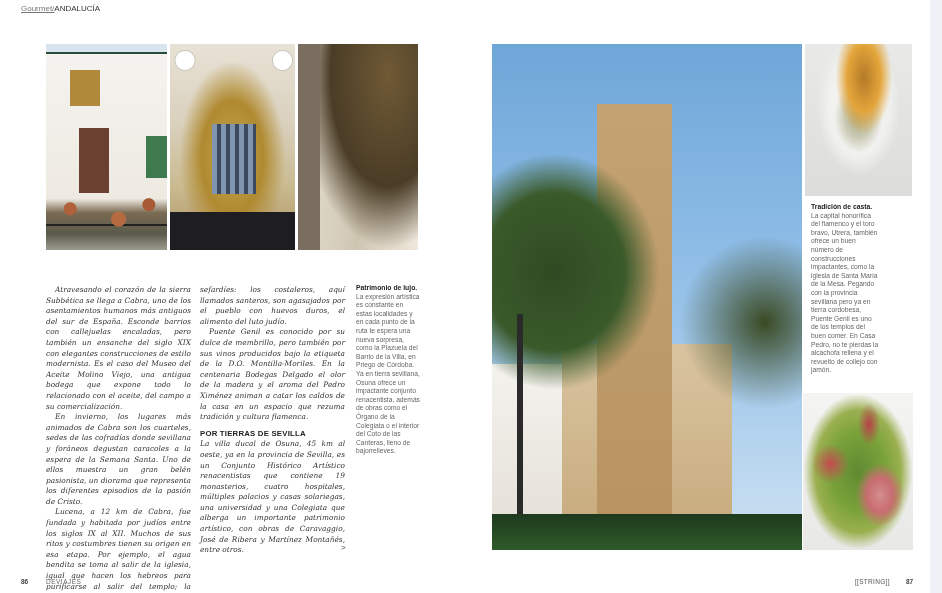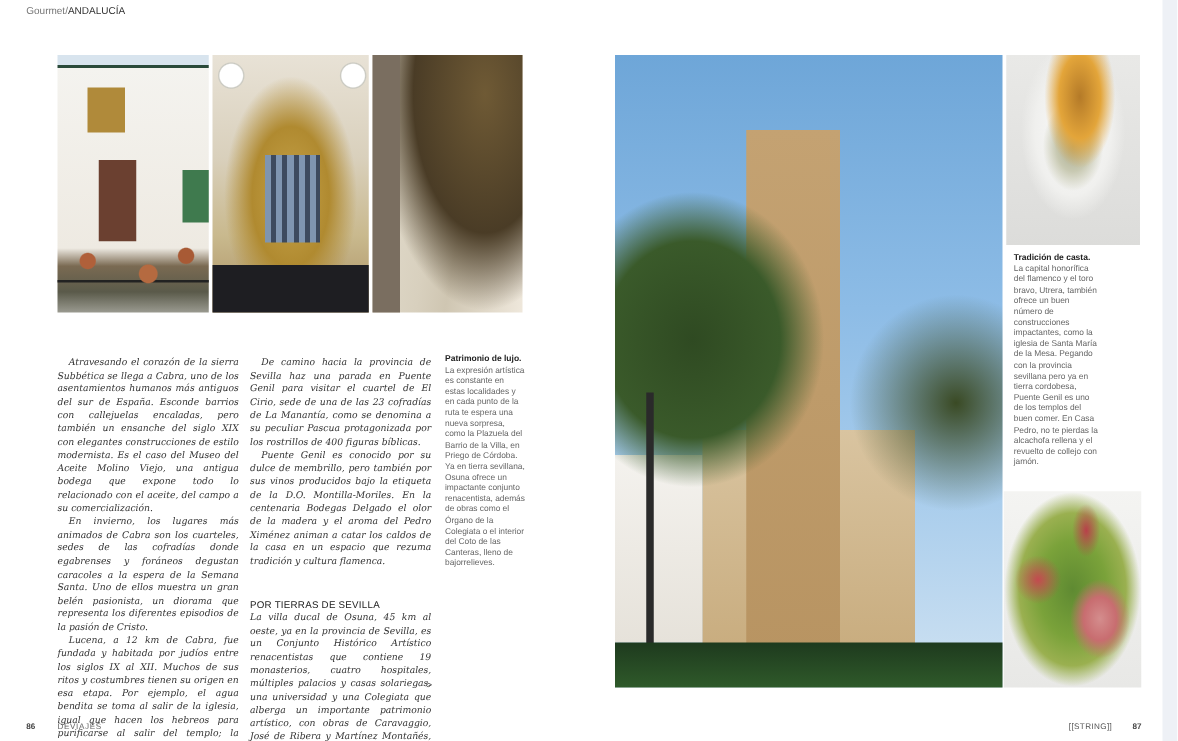--- a/index.html
+++ b/index.html
@@ -2,21 +2,21 @@
 <html><head>
 <meta charset="utf-8">
 <style>
   * { margin:0; padding:0; box-sizing:border-box; }
   html, body { width:942px; height:593px; overflow:hidden; background:#ffffff; }
   body { position:relative; font-family:"DejaVu Serif", serif; color:#2a2a2a; }
 
   .edge-strip { position:absolute; left:930px; top:0; width:12px; height:593px; background:#eef1f6; }
 
   .header { position:absolute; left:21px; top:4px; font-family:"Liberation Sans", sans-serif; font-size:8px; color:#555; }
-  .header .crumb-a { color:#777; }
+  .header .crumb-a { text-decoration:underline; color:#777; }
   .header .crumb-b { font-weight:normal; color:#333; }
 
   .photo { position:absolute; overflow:hidden; }
   
   #ph-house { left:46px; top:44px; width:121px; height:206px;
     background:
       radial-gradient(circle at 20% 80%, #b0603a 0 6px, transparent 7px),
       radial-gradient(circle at 60% 85%, #b56a40 0 7px, transparent 8px),
       radial-gradient(circle at 85% 78%, #a85a35 0 6px, transparent 7px),
       linear-gradient(#6b4030,#6b4030) 33px 84px / 30px 65px no-repeat,
@@ -66,21 +66,21 @@
       radial-gradient(ellipse at 60% 20%, #b8404a 0, transparent 12%),
       radial-gradient(ellipse at 50% 50%, #5f8a32 0, #7aa23a 35%, #9ab050 55%, transparent 70%),
       linear-gradient(#f4f4f2,#e8e8e6);
   }
 
   .body-col { position:absolute; font-size:7.4px; line-height:10.6px; text-align:justify; color:#333; }
   .body-col p { text-indent:9px; margin:0;font-style:italic; }
   #col1 { left:46px; top:285px; width:116px; }
   #col2 { left:200px; top:285px; width:145px; }
   #col1 { width:145px; }
-  .subhead { font-family:"Liberation Sans", sans-serif; font-weight:normal; font-size:7.8px; color:#222; margin-top:24px; letter-spacing:0.2px; }
+  .subhead { font-family:"Liberation Sans", sans-serif; font-weight:bold; font-size:7.8px; color:#222; margin-top:6px; letter-spacing:0.2px; }
   .subhead + p { text-indent:0; }
   .arrow { position:absolute; left:341px; top:543px; font-family:"Liberation Sans", sans-serif; font-size:8px; color:#444; }
 
   .sidebar { position:absolute; font-family:"Liberation Sans", sans-serif; font-size:6.7px; line-height:8.6px; color:#666; }
   .sidebar .sb-title { font-weight:bold; color:#222; font-size:6.8px; }
   #sb-left { left:356px; top:284px; width:64px; }
   #sb-right { left:811px; top:203px; width:68px; }
 
   .footer { position:absolute; top:578px; font-family:"Liberation Sans", sans-serif; font-size:6.5px; color:#444; }
   #pg-left { left:21px; font-weight:bold; }
@@ -96,26 +96,26 @@
 <div class="header">
   <span class="crumb-a">Gourmet/</span><span class="crumb-b">ANDALUCÍA</span>
 </div>
 
 <div class="photo" id="ph-house" title="Fachada encalada con macetas"></div>
 <div class="photo" id="ph-organ" title="Órgano barroco dorado"></div>
 <div class="photo" id="ph-cave" title="Interior con bajorrelieves"></div>
 
 <div class="body-col" id="col1">
   <p>Atravesando el corazón de la sierra Subbética se llega a Cabra, uno de los asentamientos humanos más antiguos del sur de España. Esconde barrios con callejuelas encaladas, pero también un ensanche del siglo XIX con elegantes construcciones de estilo modernista. Es el caso del Museo del Aceite Molino Viejo, una antigua bodega que expone todo lo relacionado con el aceite, del campo a su comercialización.</p>
-  <p>En invierno, los lugares más animados de Cabra son los cuarteles, sedes de las cofradías donde egabrenses y foráneos degustan caracoles a la espera de la Semana Santa. Uno de ellos muestra un gran belén pasionista, un diorama que representa los diferentes episodios de la pasión de Cristo.</p>
+  <p>En invierno, los lugares más animados de Cabra son los cuarteles, sedes de las cofradías donde sevillana y foráneos degustan caracoles a la espera de la Semana Santa. Uno de ellos muestra un gran belén pasionista, un diorama que representa los diferentes episodios de la pasión de Cristo.</p>
   <p>Lucena, a 12 km de Cabra, fue fundada y habitada por judíos entre los siglos IX al XII. Muchos de sus ritos y costumbres tienen su origen en esa etapa. Por ejemplo, el agua bendita se toma al salir de la iglesia, igual que hacen los hebreos para purificarse al salir del templo; la capilla del Sagrario de la Iglesia de San Mateo está decorada con 613 espejos, uno por cada precepto que Yahveh entregó al pueblo judío. La Semana Santa también tiene reminiscencias</p>
 </div>
 
 <div class="body-col" id="col2">
-  <p>De camino hacia la provincia de Sevilla haz una parada en Puente Genil para visitar el cuartel de El Cirio, sede de una de las 23 cofradías de La Manantía, como se denomina a su peculiar Pascua protagonizada por los rostrillos de 400 figuras bíblicas.</p>
+  <p style="text-indent:0">sefardíes: los costaleros, aquí llamados santeros, son agasajados por el pueblo con huevos duros, el alimento del luto judío.</p>
   <p>Puente Genil es conocido por su dulce de membrillo, pero también por sus vinos producidos bajo la etiqueta de la D.O. Montilla-Moriles. En la centenaria Bodegas Delgado el olor de la madera y el aroma del Pedro Ximénez animan a catar los caldos de la casa en un espacio que rezuma tradición y cultura flamenca.</p>
   <div class="subhead">POR TIERRAS DE SEVILLA</div>
   <p>La villa ducal de Osuna, 45 km al oeste, ya en la provincia de Sevilla, es un Conjunto Histórico Artístico renacentistas que contiene 19 monasterios, cuatro hospitales, múltiples palacios y casas solariegas, una universidad y una Colegiata que alberga un importante patrimonio artístico, con obras de Caravaggio, José de Ribera y Martínez Montañés, entre otros.</p>
 </div>
 <div class="arrow">&gt;</div>
 
 <div class="sidebar" id="sb-left">
   <div class="sb-title">Patrimonio de lujo.</div>
   <div>La expresión artística es constante en estas localidades y en cada punto de la ruta te espera una nueva sorpresa, como la Plazuela del Barrio de la Villa, en Priego de Córdoba. Ya en tierra sevillana, Osuna ofrece un impactante conjunto renacentista, además de obras como el Órgano de la Colegiata o el interior del Coto de las Canteras, lleno de bajorrelieves.</div>
 </div>

